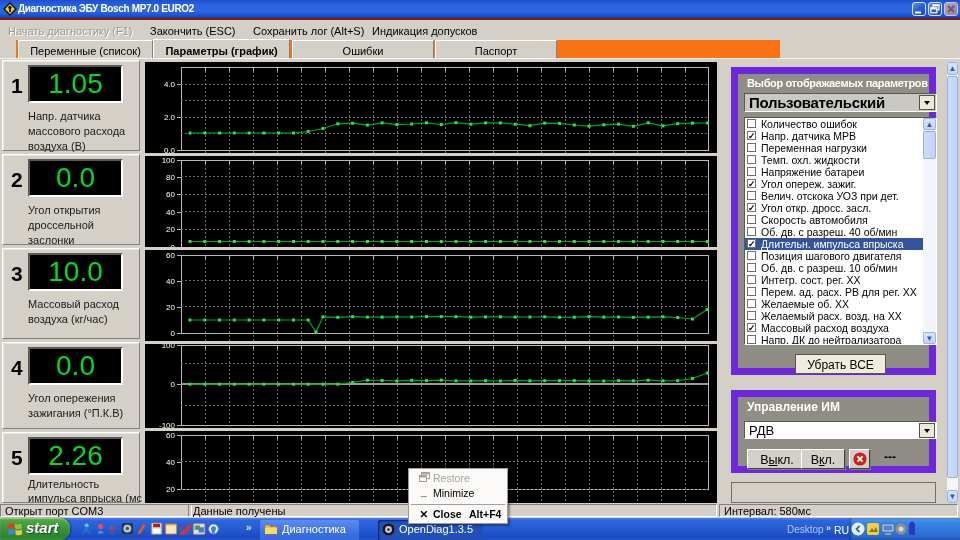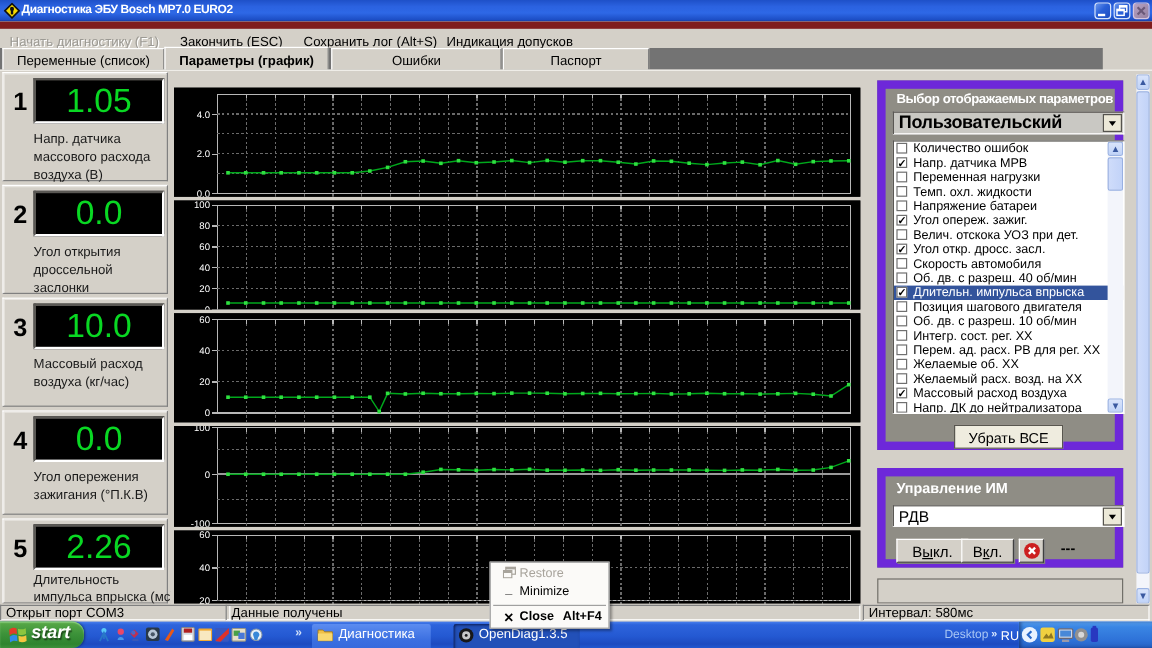--- a/index.html
+++ b/index.html
@@ -11,43 +11,43 @@
 }
 #title .txt { position:absolute; left:18px; top:3px; color:#fff; font-size:10px; font-weight:bold; letter-spacing:-0.35px; }
 #tbtns { position:absolute; right:2px; top:2px; }
 .tb { display:inline-block; width:14px; height:14px; border-radius:3px; margin-left:2px;
   background:linear-gradient(135deg,#6a96ec 0%,#2a60d8 45%,#1c4cc0 100%); border:1px solid #d8e4fb;
   vertical-align:top; position:relative; }
 .tb svg { position:absolute; left:0; top:0; }
 .tb.close { background:linear-gradient(135deg,#b6a2c4 0%,#95809f 100%); border-color:#d4c4de; }
 
 
-#menubar { left:0; top:18px; width:960px; height:22px; background:#d4d0c8; border-top:6px solid #7f1d1d; font-size:11px; }
+#menubar { left:0; top:18px; width:960px; height:22px; background:#d4d0c8; border-top:2px solid #7f1d1d; font-size:11px; }
 #menubar span { position:absolute; top:5px; }
 .mgray { color:#9c9a94; text-shadow:1px 1px 0 #fff; }
 
 
-#tabs { left:0; top:40px; width:919px; height:18px; background:#737373; }
+#tabs { left:16px; top:40px; width:764px; height:18px; background:#f97316; }
 .tab { position:absolute; top:0; height:18px; background:#d4d0c8; border-top:1px solid #fff; border-left:1px solid #fff; border-right:1px solid #808080; text-align:center; font-size:11px; padding-top:4px; }
 .tab.active { font-weight:bold; top:-1px; height:19px; padding-top:5px; }
 #tabline { position:absolute; left:0; top:58px; width:960px; height:1px; background:#f5f4f0; }
 
 
 #main { left:0; top:60px; width:960px; height:443px; background:#d4d0c8; }
 
 
 .cell { position:absolute; left:2px; width:138px; background:#d4d0c8;
   border:1px solid; border-color:#fff #808080 #808080 #fff; box-shadow:inset 1px 1px 0 #e8e5e0; }
 .cnum { position:absolute; left:8px; top:13px; font-size:21px; font-weight:bold; color:#000; }
-.lcd { position:absolute; left:25px; top:4px; width:109px; height:38px; background:#000;
+.lcd { position:absolute; left:25px; top:4px; width:95px; height:38px; background:#000;
   border:2px solid; border-color:#5a5854 #fff #fff #5a5854; color:#09d823; font-size:28px; text-align:center; line-height:33px; }
 .cdesc { position:absolute; left:25px; top:48px; width:112px; font-size:11px; color:#1a1a1a; line-height:15px; }
 
 
-#graphs { left:142px; top:11px; width:576px; height:443px; background:#d4d0c8; }
+#graphs { left:142px; top:0px; width:576px; height:443px; background:#d4d0c8; }
 .gpanel { position:absolute; left:3px; width:572px; background:#000; }
 
 
 #rpanel { left:718px; top:0; width:229px; height:443px; background:#d4d0c8; }
 .grp { position:absolute; left:13px; width:205px; background:#8f8d85; border:7px solid #6d28d9; }
 .gtitle { position:absolute; left:9px; top:3px; color:#fff; font-weight:bold; font-size:11px; white-space:nowrap; letter-spacing:-0.35px; }
 #combo1 { position:absolute; left:6px; top:19px; width:193px; height:19px; background:#c9c8c3;
   border:1px solid; border-color:#5a5854 #fff #fff #5a5854; font-weight:bold; font-size:15px; letter-spacing:-0.3px; padding:0 0 0 4px; }
 .carrow { position:absolute; right:1px; top:1px; width:16px; height:15px; background:#ece9d8;
   border:1px solid #55534e; text-align:center; }

